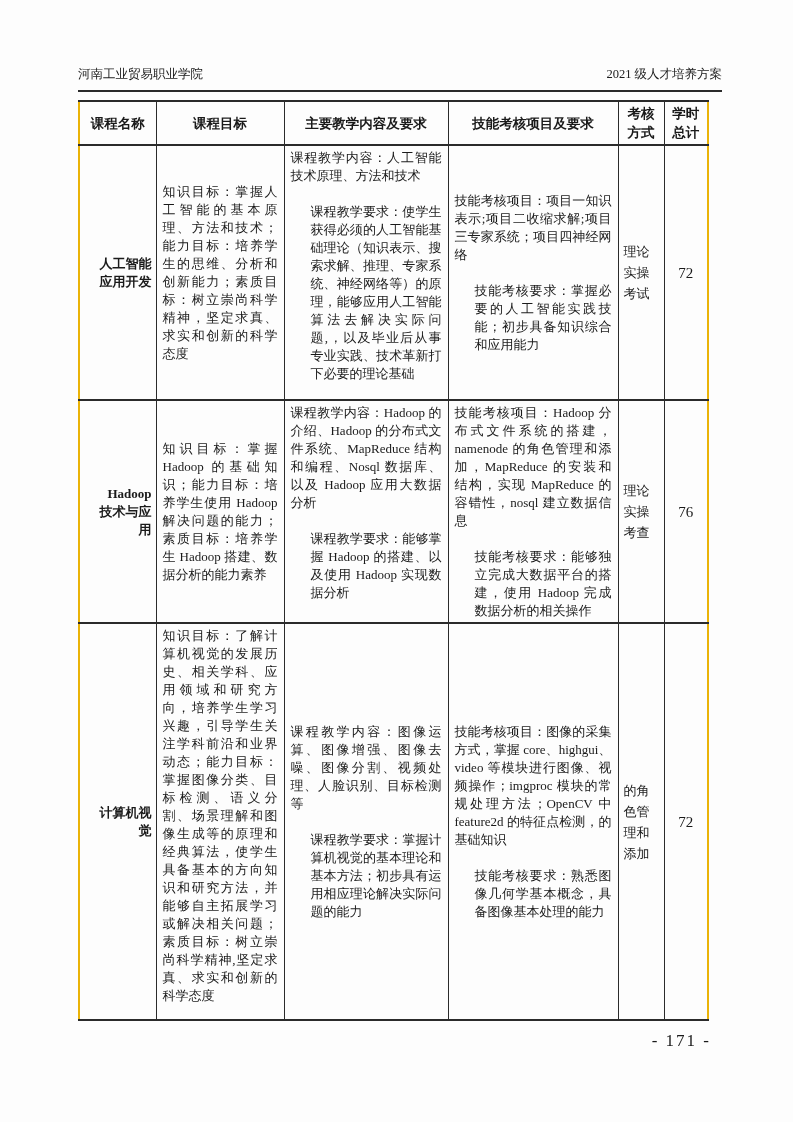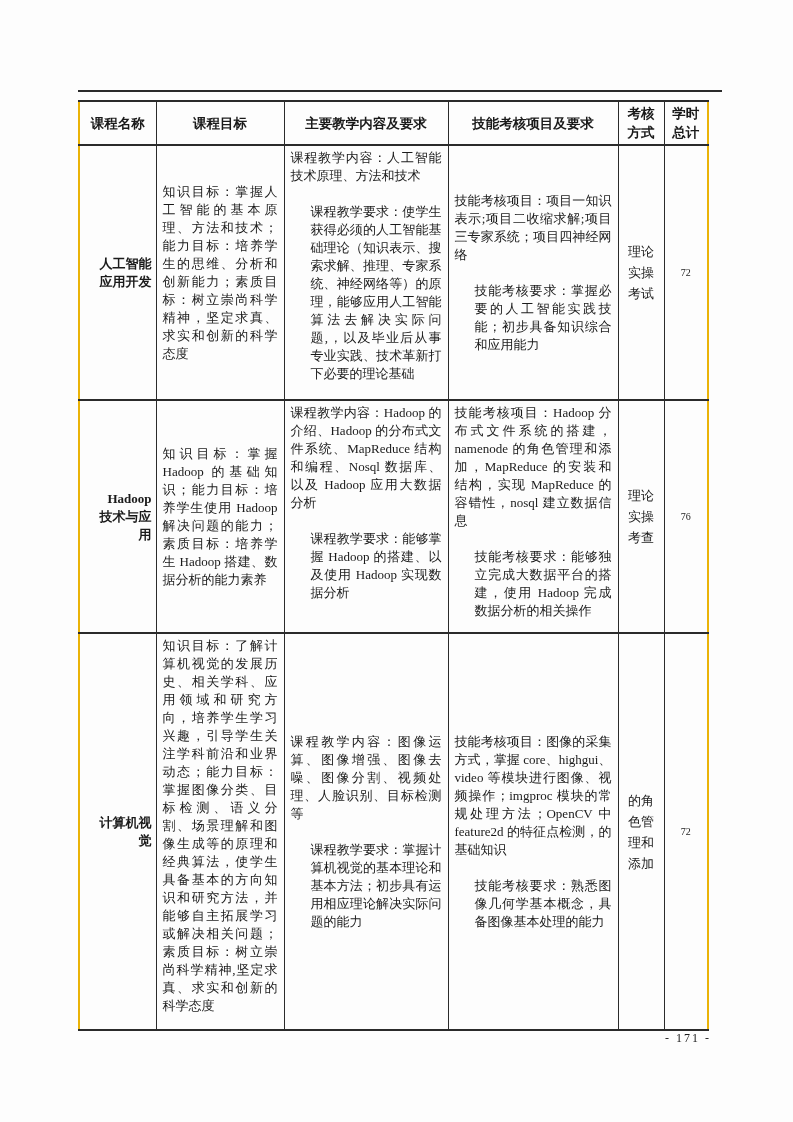--- a/index.html
+++ b/index.html
@@ -43,21 +43,21 @@
     table-layout: fixed;
     font-size: 13px;
     line-height: 18px;
     border: 2px solid #eab308;
   }
   .course-table th, .course-table td {
     border-left: 1px solid #2b2b2b;
     border-right: 1px solid #2b2b2b;
     border-top: 2px solid #2b2b2b;
     border-bottom: 2px solid #2b2b2b;
-    padding: 12px 6px;
+    padding: 2px 6px;
     overflow: hidden;
   }
   .course-table thead th {
     font-weight: bold;
     font-size: 13.5px;
     text-align: center;
     vertical-align: middle;
     line-height: 19px;
     padding: 2px 3px;
   }
@@ -70,44 +70,48 @@
   }
   td.text-cell {
     text-align: justify;
     vertical-align: middle;
   }
   td.v-top { vertical-align: top; padding-top: 3px; }
   td.text-cell p { margin: 0 0 18px 0; }
   td.text-cell p:last-child { margin-bottom: 0; margin-left: 20px; }
   td.assess-cell {
     vertical-align: middle;
-    text-align: center;
+    text-align: left;
     padding: 20px 5px;
     line-height: 21px;
   }
   td.hours-cell {
     vertical-align: middle;
     text-align: center;
-    font-size: 10px;
+    font-size: 15px;
     margin-top: 44px;
   }
   .page-number {
     position: absolute;
     top: 1031px;
     right: 82px;
-    font-size: 12px;
+    font-size: 17px;
     letter-spacing: 2px;
     margin-left: 8px;
   }
 </style>
 </head>
 <body>
 
 <div class="page">
 
+  <div class="doc-header">
+    <span>河南工业贸易职业学院</span>
+    <span>2021 级人才培养方案</span>
+  </div>
   <div class="header-rule"></div>
 
   <table class="course-table">
     <colgroup>
       <col style="width:77px">
       <col style="width:128px">
       <col style="width:164px">
       <col style="width:170px">
       <col style="width:46px">
       <col style="width:44px">

